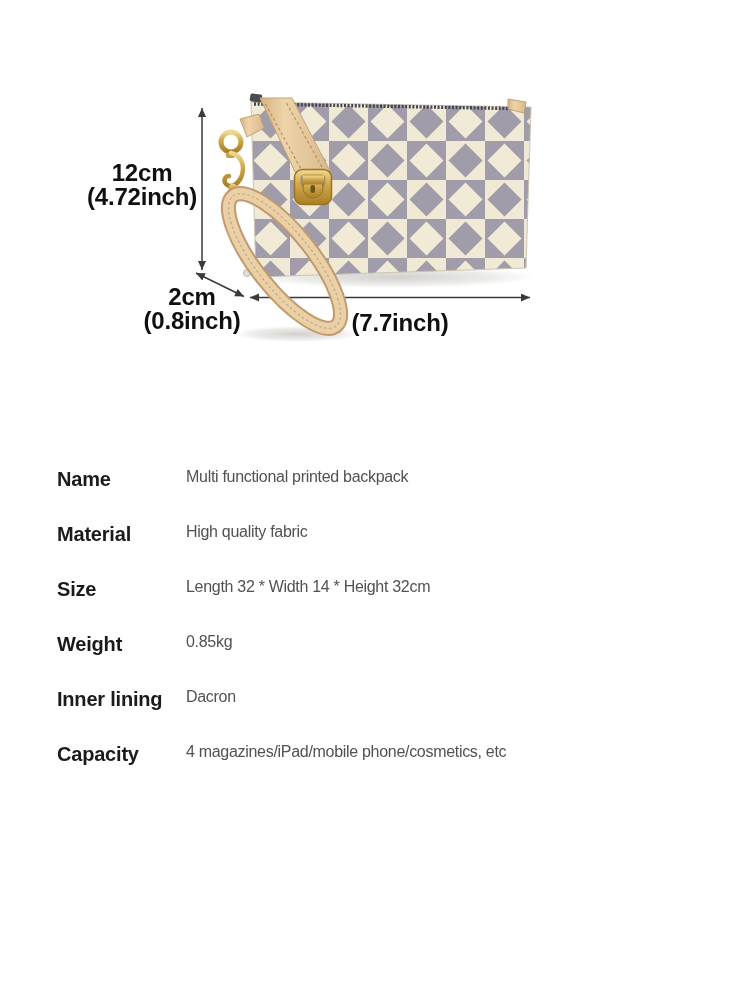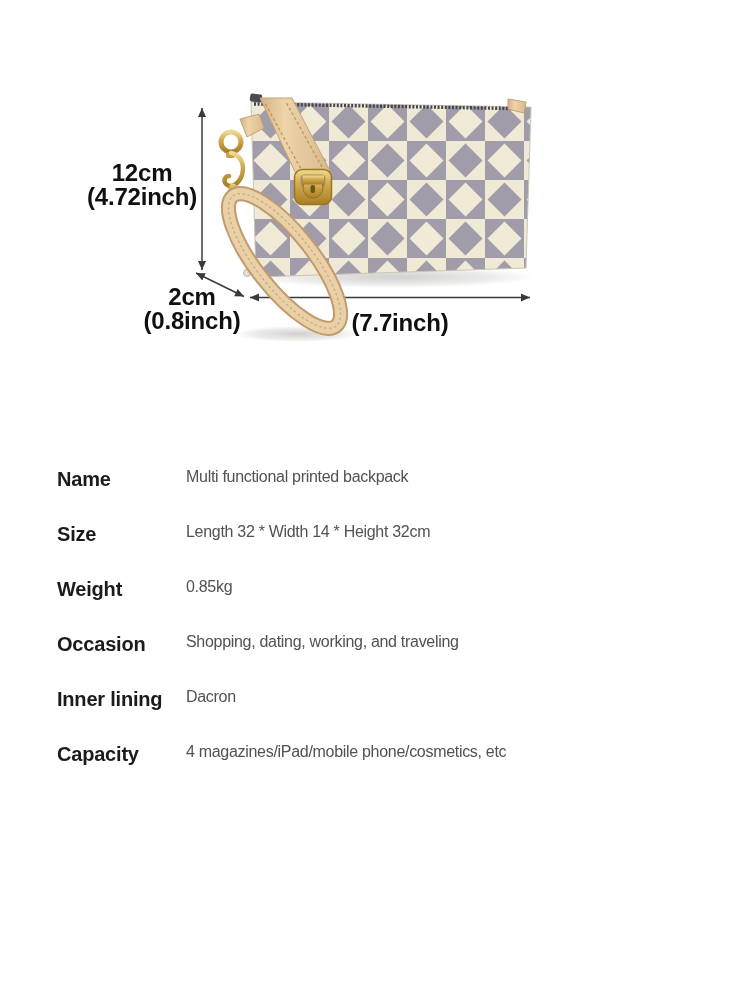--- a/index.html
+++ b/index.html
@@ -130,30 +130,30 @@
       <span>(7.7inch)</span>
     </div>
   </div>
 
   <div class="specs">
     <div class="spec-row">
       <span class="spec-label">Name</span>
       <span class="spec-value">Multi functional printed backpack</span>
     </div>
     <div class="spec-row">
+      <span class="spec-label">Material</span>
+      <span class="spec-value">High quality fabric</span>
+    </div>
+    <div class="spec-row">
       <span class="spec-label">Size</span>
       <span class="spec-value">Length 32 * Width 14 * Height 32cm</span>
     </div>
     <div class="spec-row">
       <span class="spec-label">Weight</span>
       <span class="spec-value">0.85kg</span>
-    </div>
-    <div class="spec-row">
-      <span class="spec-label">Occasion</span>
-      <span class="spec-value">Shopping, dating, working, and traveling</span>
     </div>
     <div class="spec-row">
       <span class="spec-label">Inner lining</span>
       <span class="spec-value">Dacron</span>
     </div>
     <div class="spec-row">
       <span class="spec-label">Capacity</span>
       <span class="spec-value">4 magazines/iPad/mobile phone/cosmetics, etc</span>
     </div>
   </div>

